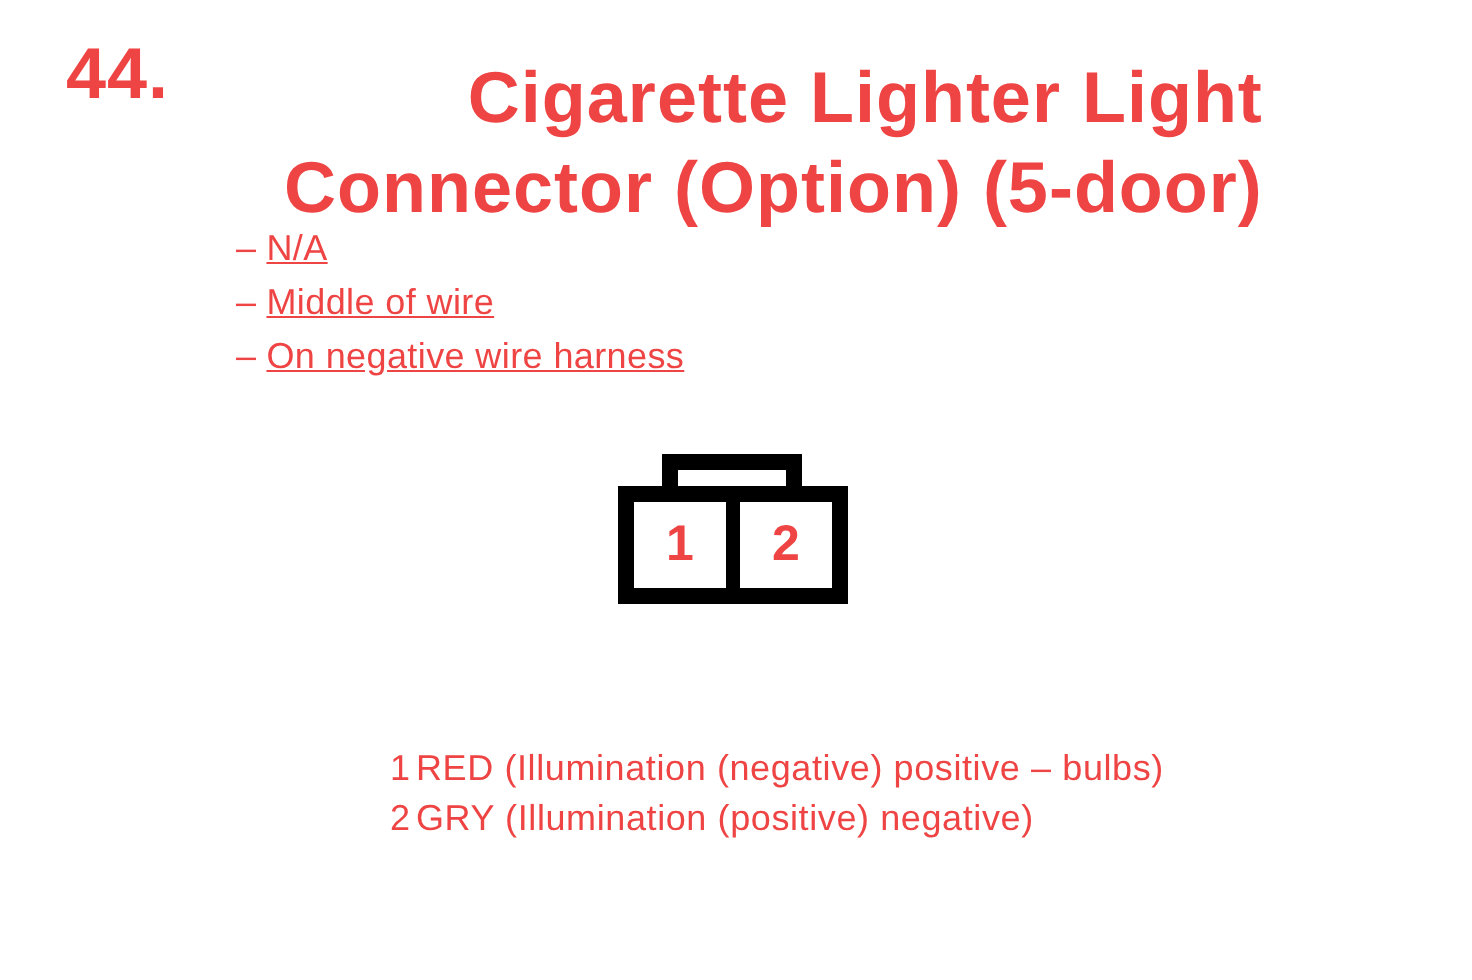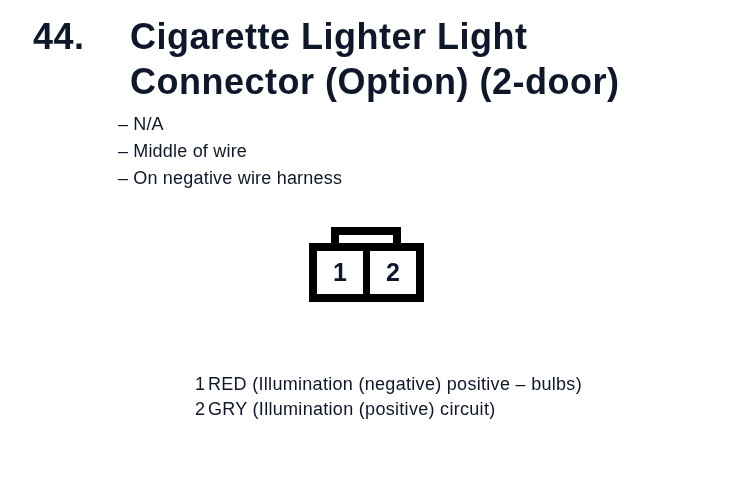--- a/index.html
+++ b/index.html
@@ -5,61 +5,62 @@
   html, body {
     margin: 0;
     padding: 0;
     background: #ffffff;
   }
   .page {
     position: relative;
     width: 632px;
     height: 490px;
     background: #ffffff;
-    color: #0f172a;
+    color: #ef4444;
     font-family: "Liberation Sans", sans-serif;
     overflow: hidden;
   }
 
   
   .entry-number {
     position: absolute;
     left: 33px;
     top: 14px;
     font-size: 36px;
     font-weight: 700;
     line-height: 45px;
     letter-spacing: 0.5px;
   }
   .entry-title {
     position: absolute;
     left: 130px;
     top: 14px;
-    margin: 0;
+    margin: 12px;
     font-size: 36px;
     font-weight: 700;
     line-height: 45px;
     letter-spacing: 0.5px;
+    text-align: right;
   }
   .title-line { display: block; white-space: nowrap; }
 
   
   .details {
     position: absolute;
     left: 118px;
     top: 111px;
     margin: 0;
     padding: 0;
     list-style: none;
     font-size: 18px;
     line-height: 27px;
     letter-spacing: 0.2px;
   }
   .detail-item { display: flex; white-space: nowrap; }
-  .detail-text { margin-left: 5px; }
+  .detail-text { margin-left: 5px; text-decoration: underline; }
 
   
   .connector {
     position: absolute;
     left: 309px;
     top: 227px;
     width: 115px;
     height: 75px;
   }
   .connector-tab {
@@ -112,21 +113,21 @@
 </style>
 </head>
 <body>
 
 <div class="page">
 
   <div class="entry-number">44.</div>
 
   <div class="entry-title">
     <span class="title-line">Cigarette Lighter Light</span>
-    <span class="title-line">Connector (Option) (2-door)</span>
+    <span class="title-line">Connector (Option) (5-door)</span>
   </div>
 
   <ul class="details">
     <li class="detail-item">
       <span class="dash">–</span>
       <span class="detail-text">N/A</span>
     </li>
     <li class="detail-item">
       <span class="dash">–</span>
       <span class="detail-text">Middle of wire</span>
@@ -150,17 +151,17 @@
     </div>
   </div>
 
   <div class="pinout">
     <div class="pin-row">
       <span class="pin-num">1</span>
       <span class="pin-label">RED (Illumination (negative) positive – bulbs)</span>
     </div>
     <div class="pin-row">
       <span class="pin-num">2</span>
-      <span class="pin-label">GRY (Illumination (positive) circuit)</span>
+      <span class="pin-label">GRY (Illumination (positive) negative)</span>
     </div>
   </div>
 
 </div>
 
 </body></html>

